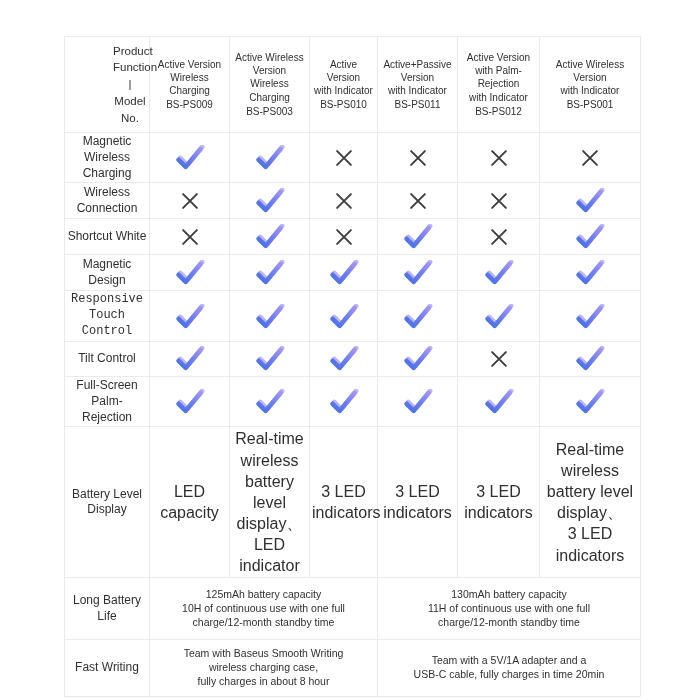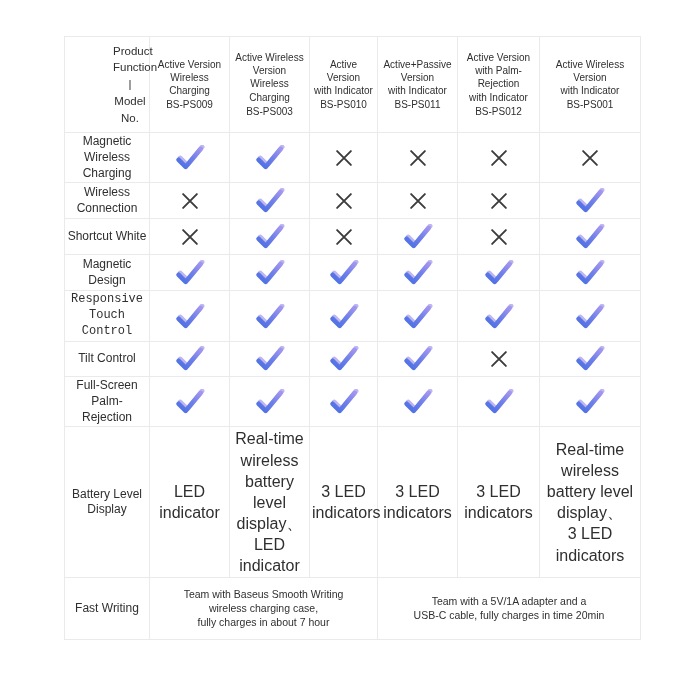--- a/index.html
+++ b/index.html
@@ -264,41 +264,51 @@
             </svg></td>
           <td><svg viewBox="0 0 38 32" width="30" height="25" class="mark">
               <path d="M6.5 16.5 L15.5 25.5 L34.5 2.5" stroke="#bdb6f2" stroke-width="6" fill="none" stroke-linecap="round" stroke-linejoin="round"></path>
               <path d="M4.5 19 L13.5 28 L32.5 5" stroke="url(#checkGrad)" stroke-width="6" fill="none" stroke-linecap="round" stroke-linejoin="round"></path>
             </svg></td>
         </tr>
         <tr>
           <th class="rowlabel">Battery Level
 Display</th>
           <td class="spec">LED
-indicator</td>
+capacity</td>
           <td class="spec">Real-time
 wireless
 battery level
 display、
 LED indicator</td>
           <td class="spec">3 LED
 indicators</td>
           <td class="spec">3 LED
 indicators</td>
           <td class="spec">3 LED
 indicators</td>
           <td class="spec">Real-time
 wireless
 battery level
 display、
 3 LED indicators</td>
         </tr>
         <tr>
+          <th class="rowlabel">Long Battery
+Life</th>
+          <td class="merged" colspan="3">125mAh battery capacity
+10H of continuous use with one full
+charge/12-month standby time</td>
+          <td class="merged" colspan="3">130mAh battery capacity
+11H of continuous use with one full
+charge/12-month standby time</td>
+        </tr>
+        <tr>
           <th class="rowlabel">Fast Writing</th>
           <td class="merged" colspan="3">Team with Baseus Smooth Writing
 wireless charging case,
-fully charges in about 7 hour</td>
+fully charges in about 8 hour</td>
           <td class="merged" colspan="3">Team with a 5V/1A adapter and a
 USB-C cable, fully charges in time 20min</td>
         </tr>
       </tbody>
   </table>
 </div>
 
 </body></html>

